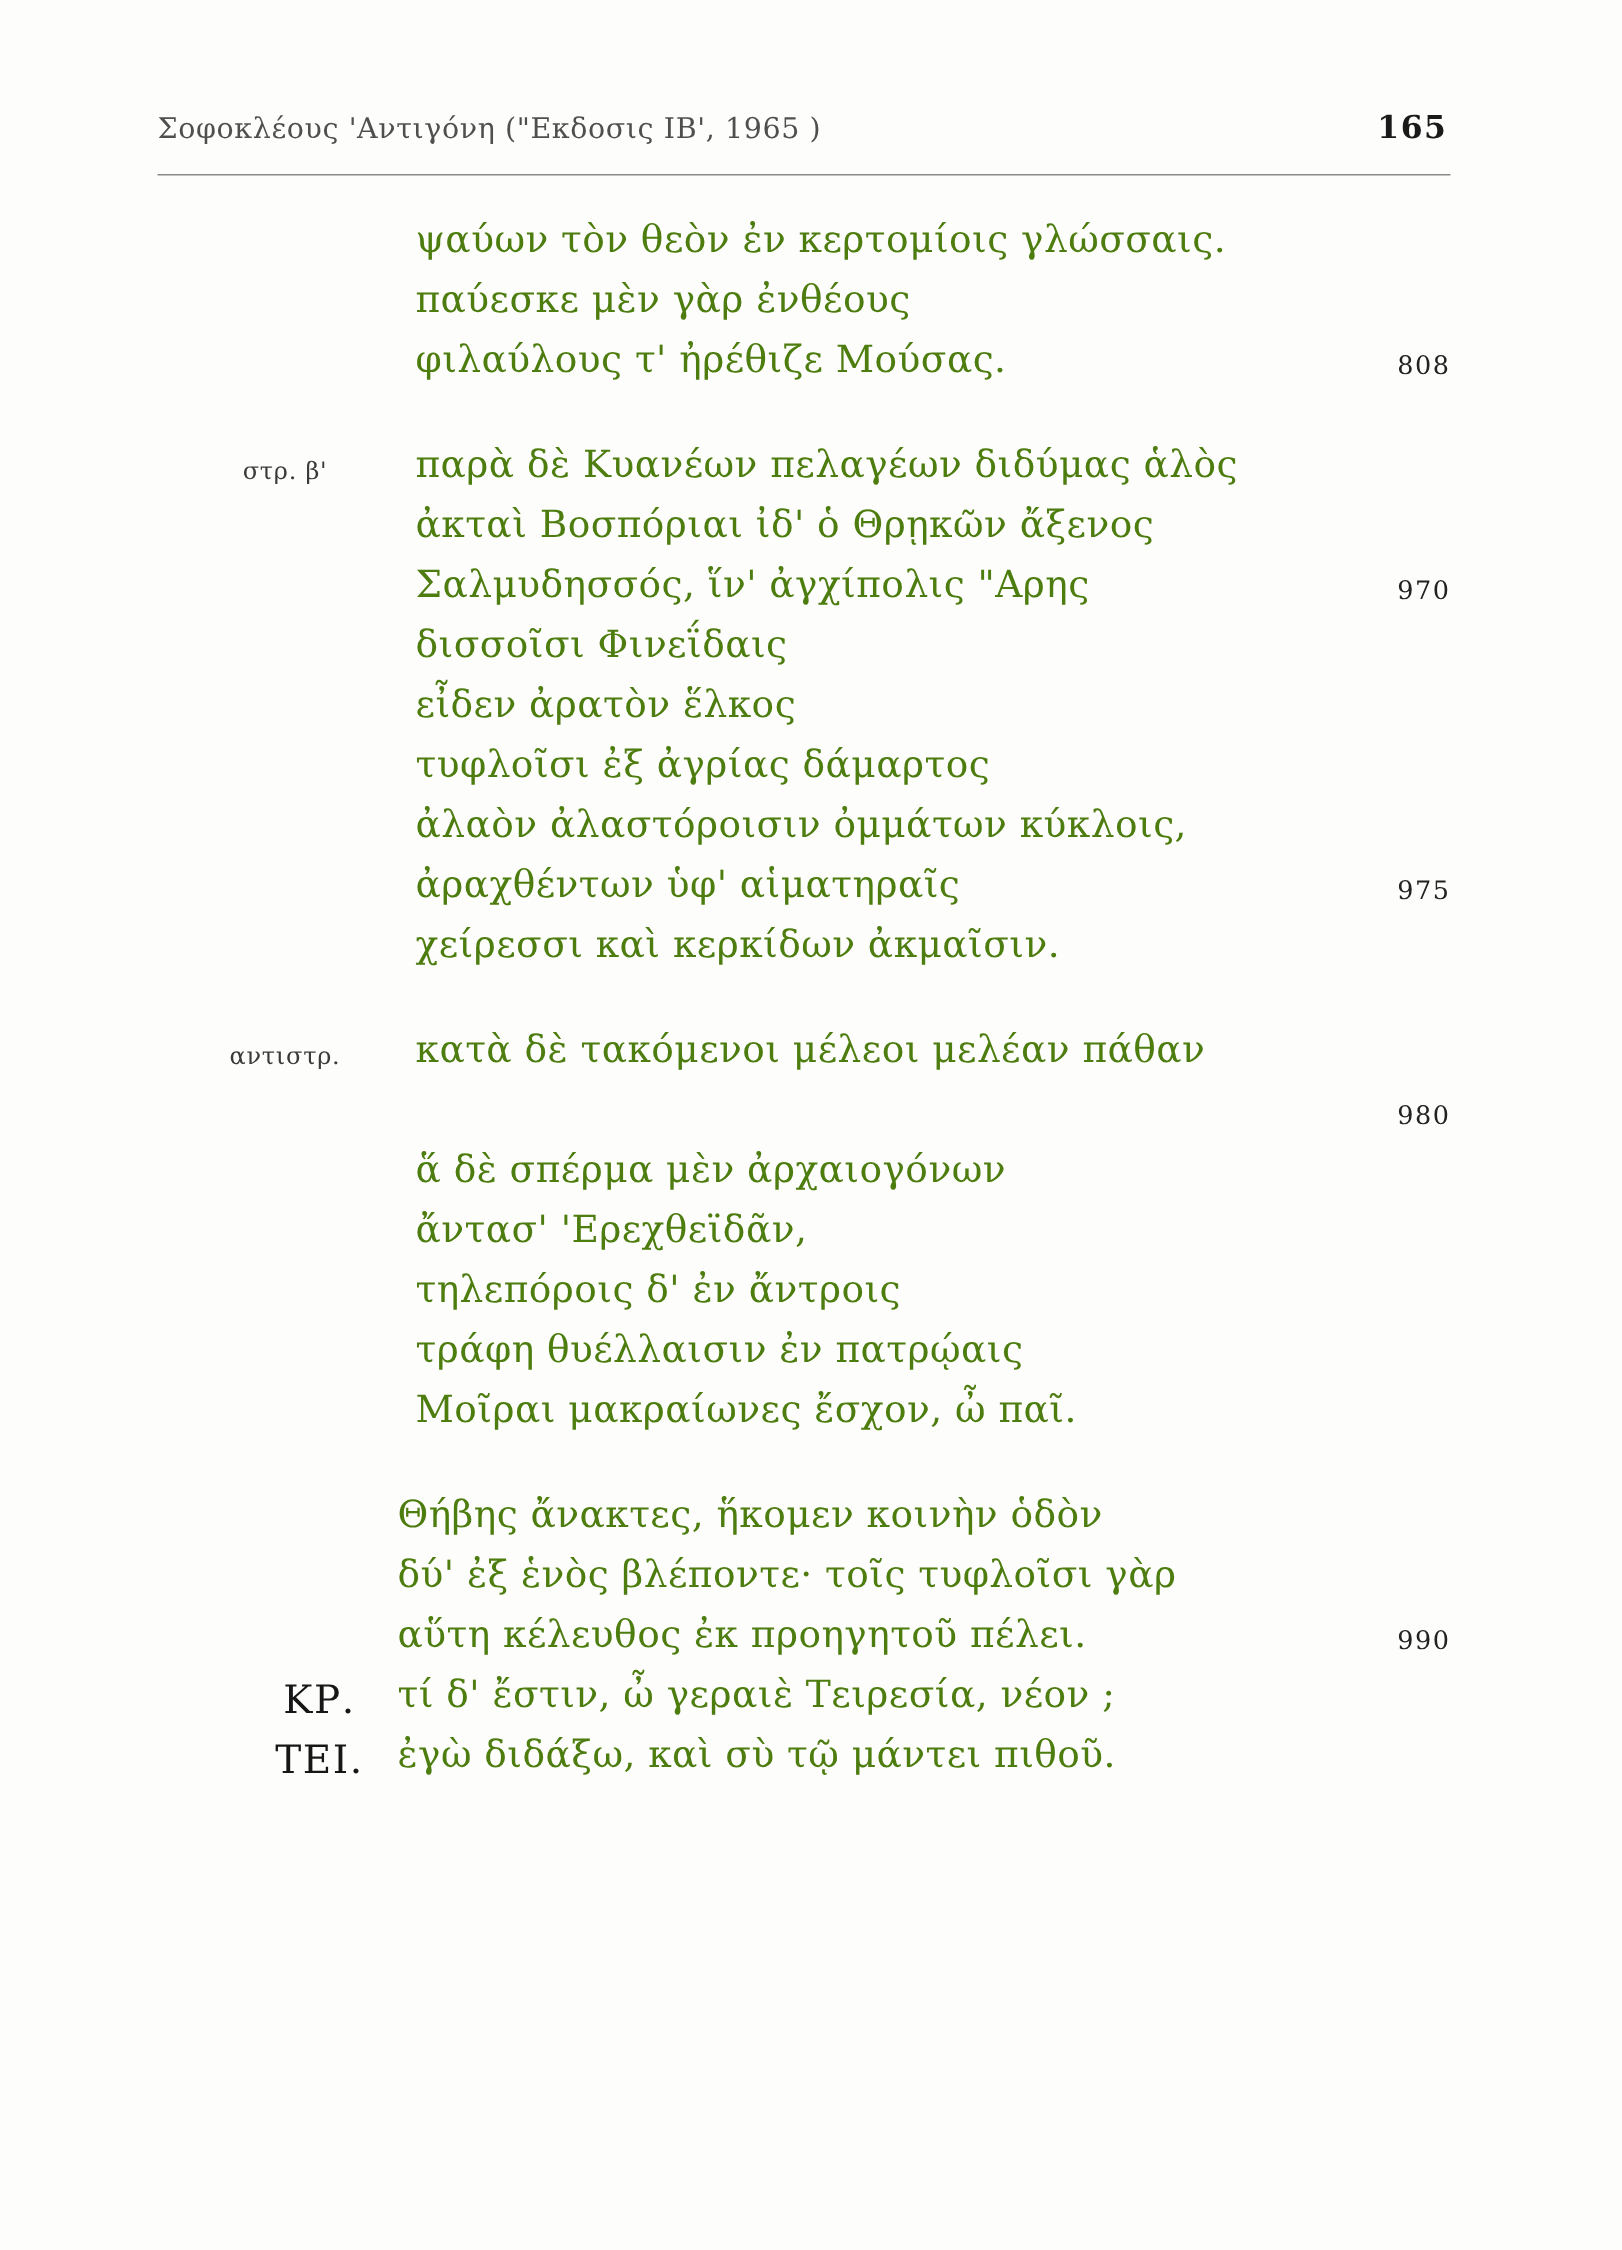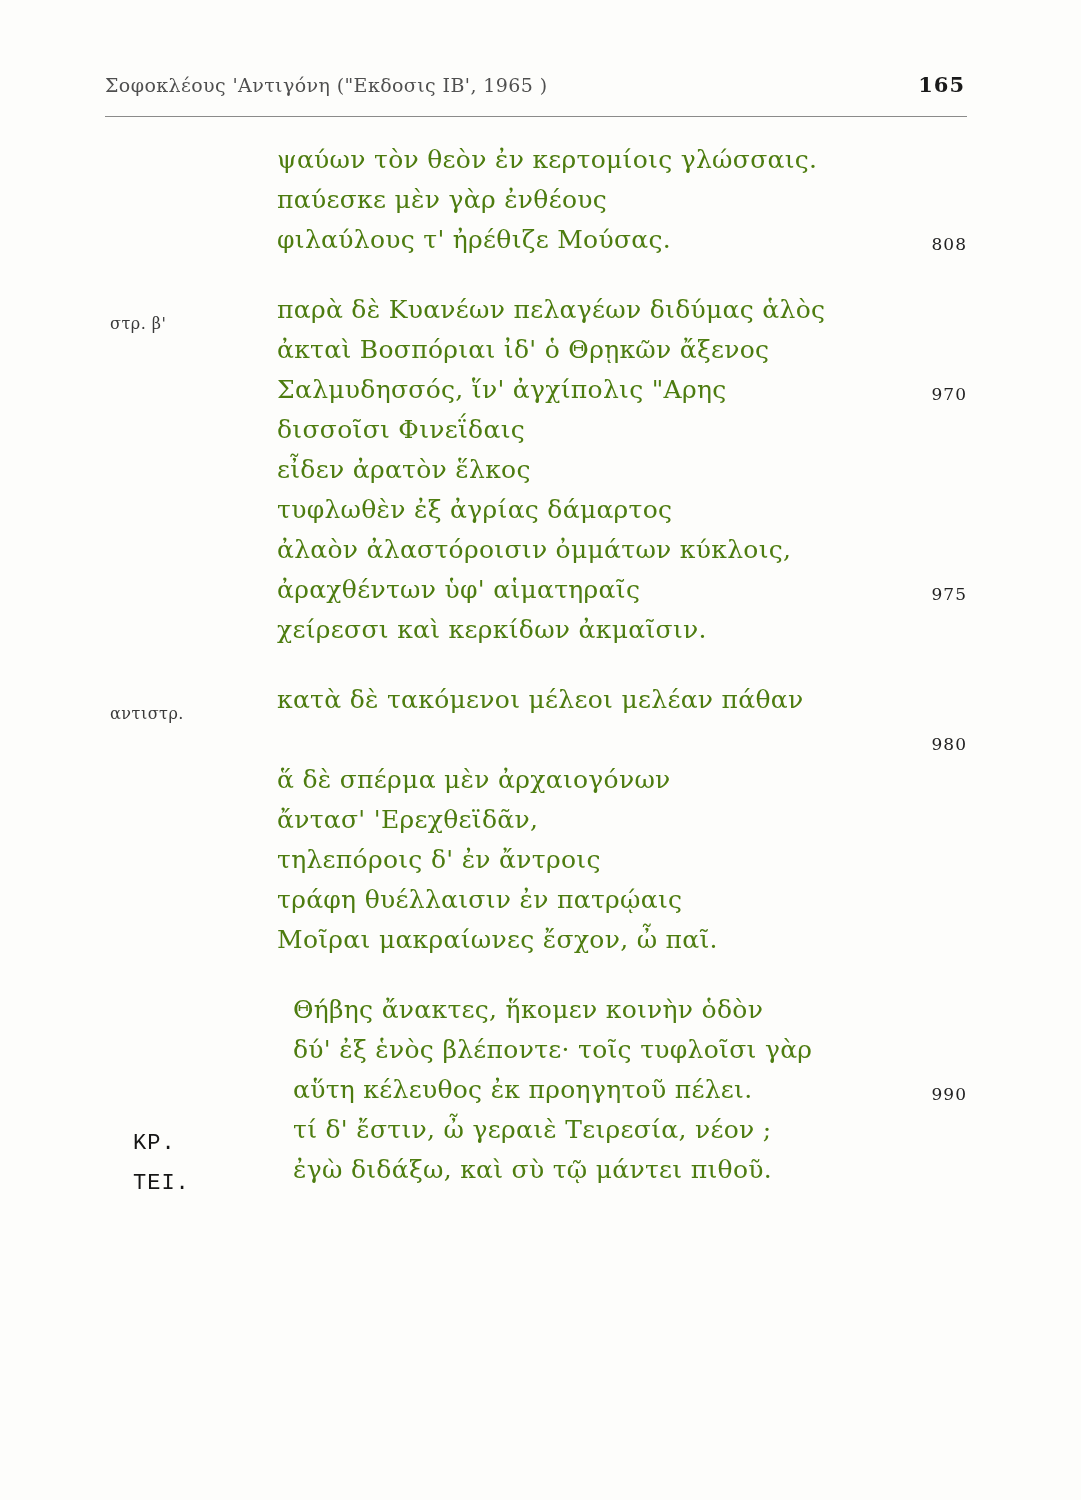--- a/index.html
+++ b/index.html
@@ -67,31 +67,31 @@
   .vline {
     position: relative;
     height: 40px;
     line-height: 40px;
     white-space: nowrap;
   }
 
   .marker {
     position: absolute;
     left: 5px;
-    top: 14px;
+    top: 4px;
     width: 160px;
     font-size: 16px;
     color: #3a3a3a;
     letter-spacing: 0.5px;
+    text-align: center;
   }
   .marker.speaker {
-    font-size: 22px;
+    font-size: 26px;
     letter-spacing: 1px;
     color: #161616;
-    font-family: Liberation Mono, monospace;
   }
 
   .text {
     position: absolute;
     left: 172px;
     top: 0;
     font-size: 25px;
     letter-spacing: 0.3px;
     color: #4d7c0f;
   }
@@ -107,21 +107,21 @@
 
   .speaker-heading {
     text-align: center;
     font-size: 23px;
     letter-spacing: 7px;
     margin: 46px 0 24px 0;
     padding-left: 30px;
     color: #141414;
   }
 
-  .dialogue .text { left: 188px; }
+  .dialogue .text { left: 160px; }
   .dialogue .marker.speaker { left: 28px; }
 </style>
 </head>
 <body>
 
 <div class="page">
 
   <div class="header">
     <div class="running-title">Σοφοκλέους 'Αντιγόνη ("Εκδοσις  IB', 1965 )</div>
     <div class="page-number">165</div>
@@ -161,21 +161,21 @@
       </div>
       <div class="vline">
         <span class="text">δισσοῖσι Φινεΐδαις</span>
         <span class="lnum"></span>
       </div>
       <div class="vline">
         <span class="text">εἶδεν ἀρατὸν ἕλκος</span>
         <span class="lnum"></span>
       </div>
       <div class="vline">
-        <span class="text">τυφλωθὲν ἐξ ἀγρίας δάμαρτος</span>
+        <span class="text">τυφλοῖσι ἐξ ἀγρίας δάμαρτος</span>
         <span class="lnum"></span>
       </div>
       <div class="vline">
         <span class="text">ἀλαὸν ἀλαστόροισιν ὀμμάτων κύκλοις,</span>
         <span class="lnum"></span>
       </div>
       <div class="vline">
         <span class="text">ἀραχθέντων ὑφ' αἱματηραῖς</span>
         <span class="lnum">975</span>
       </div>

